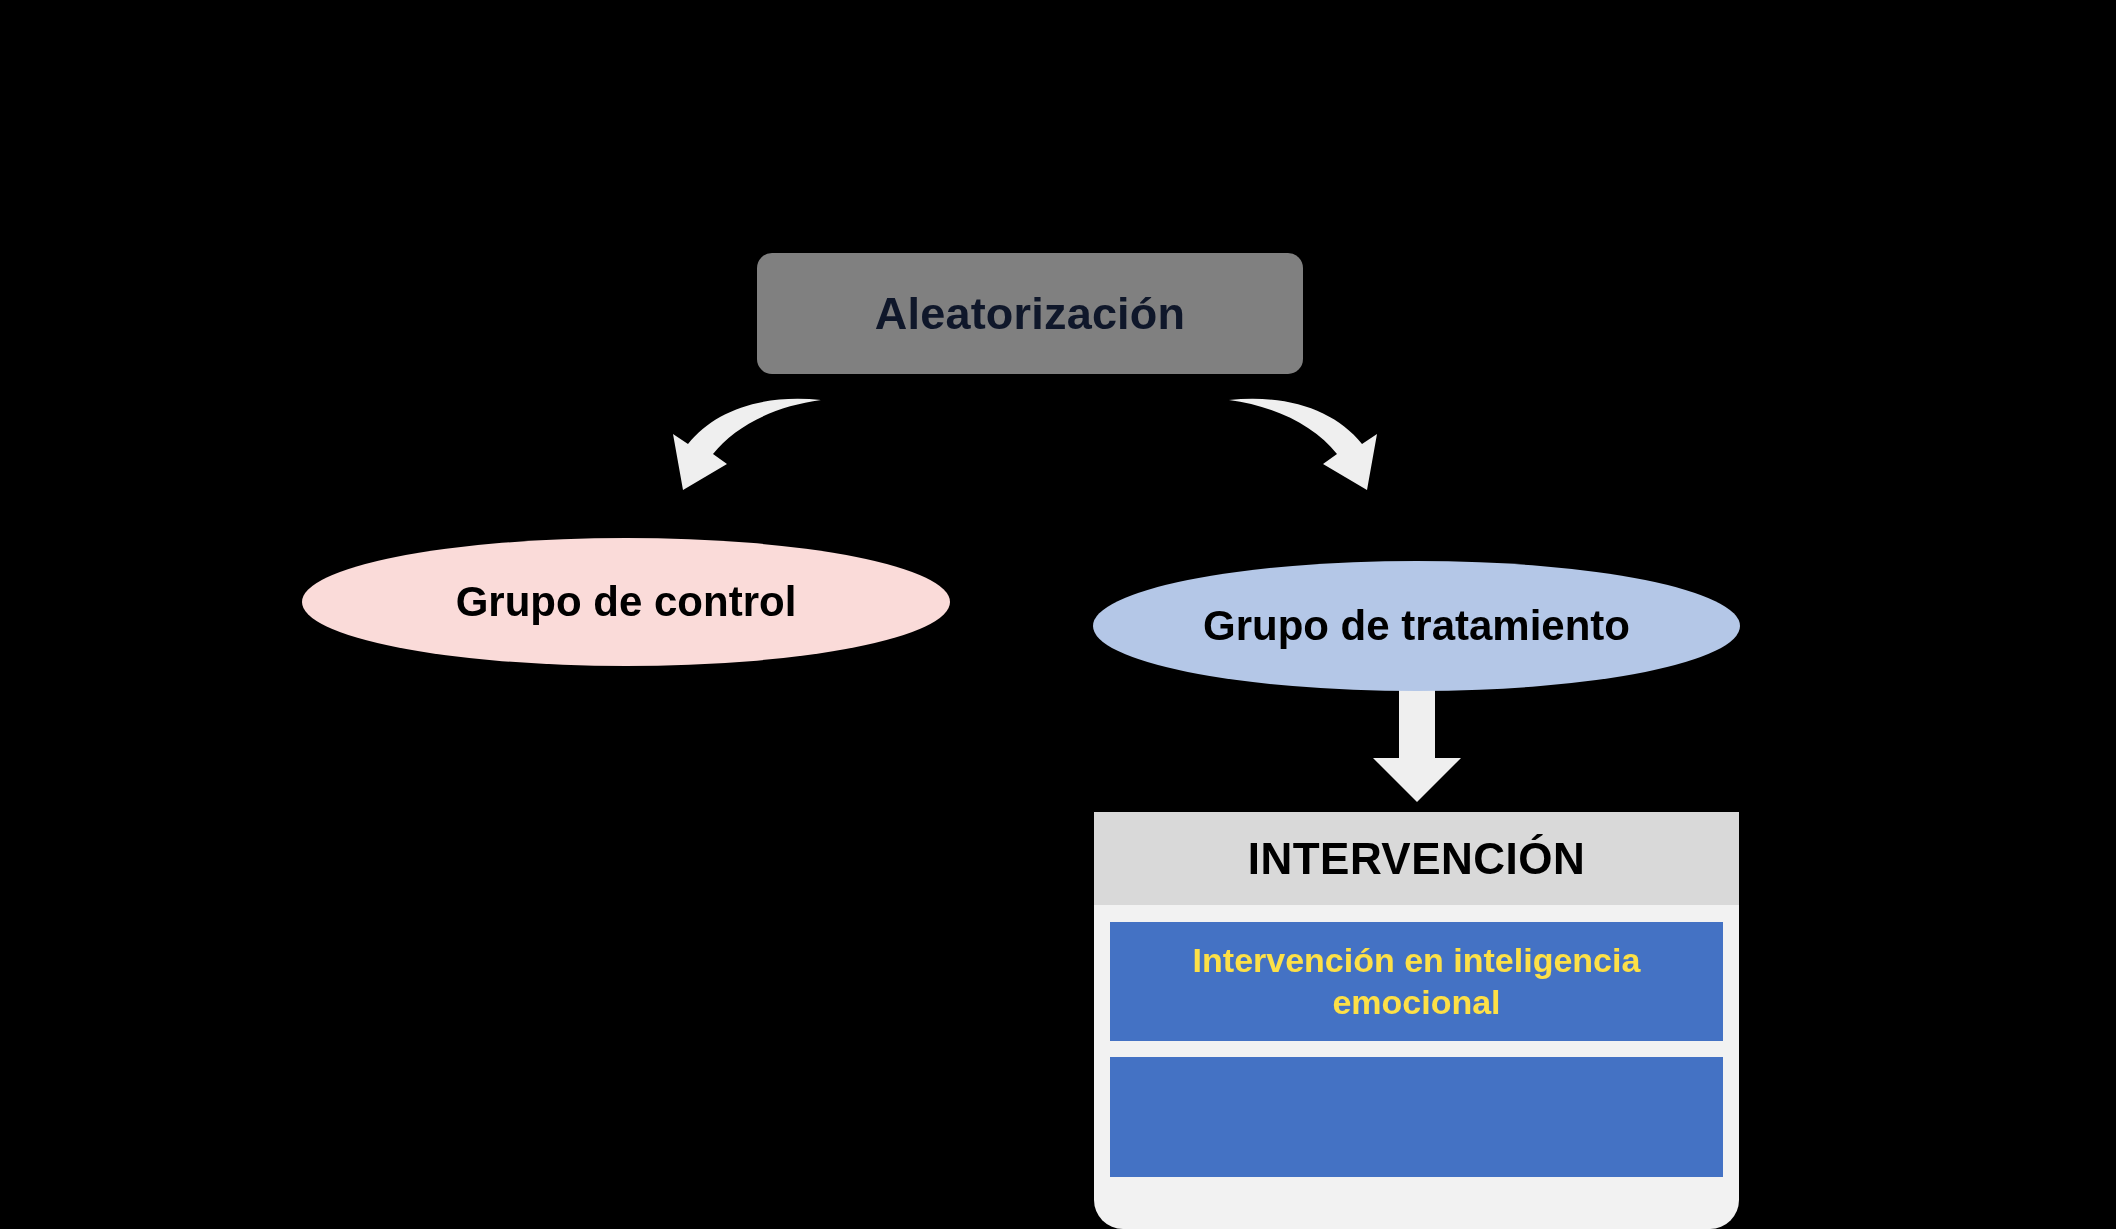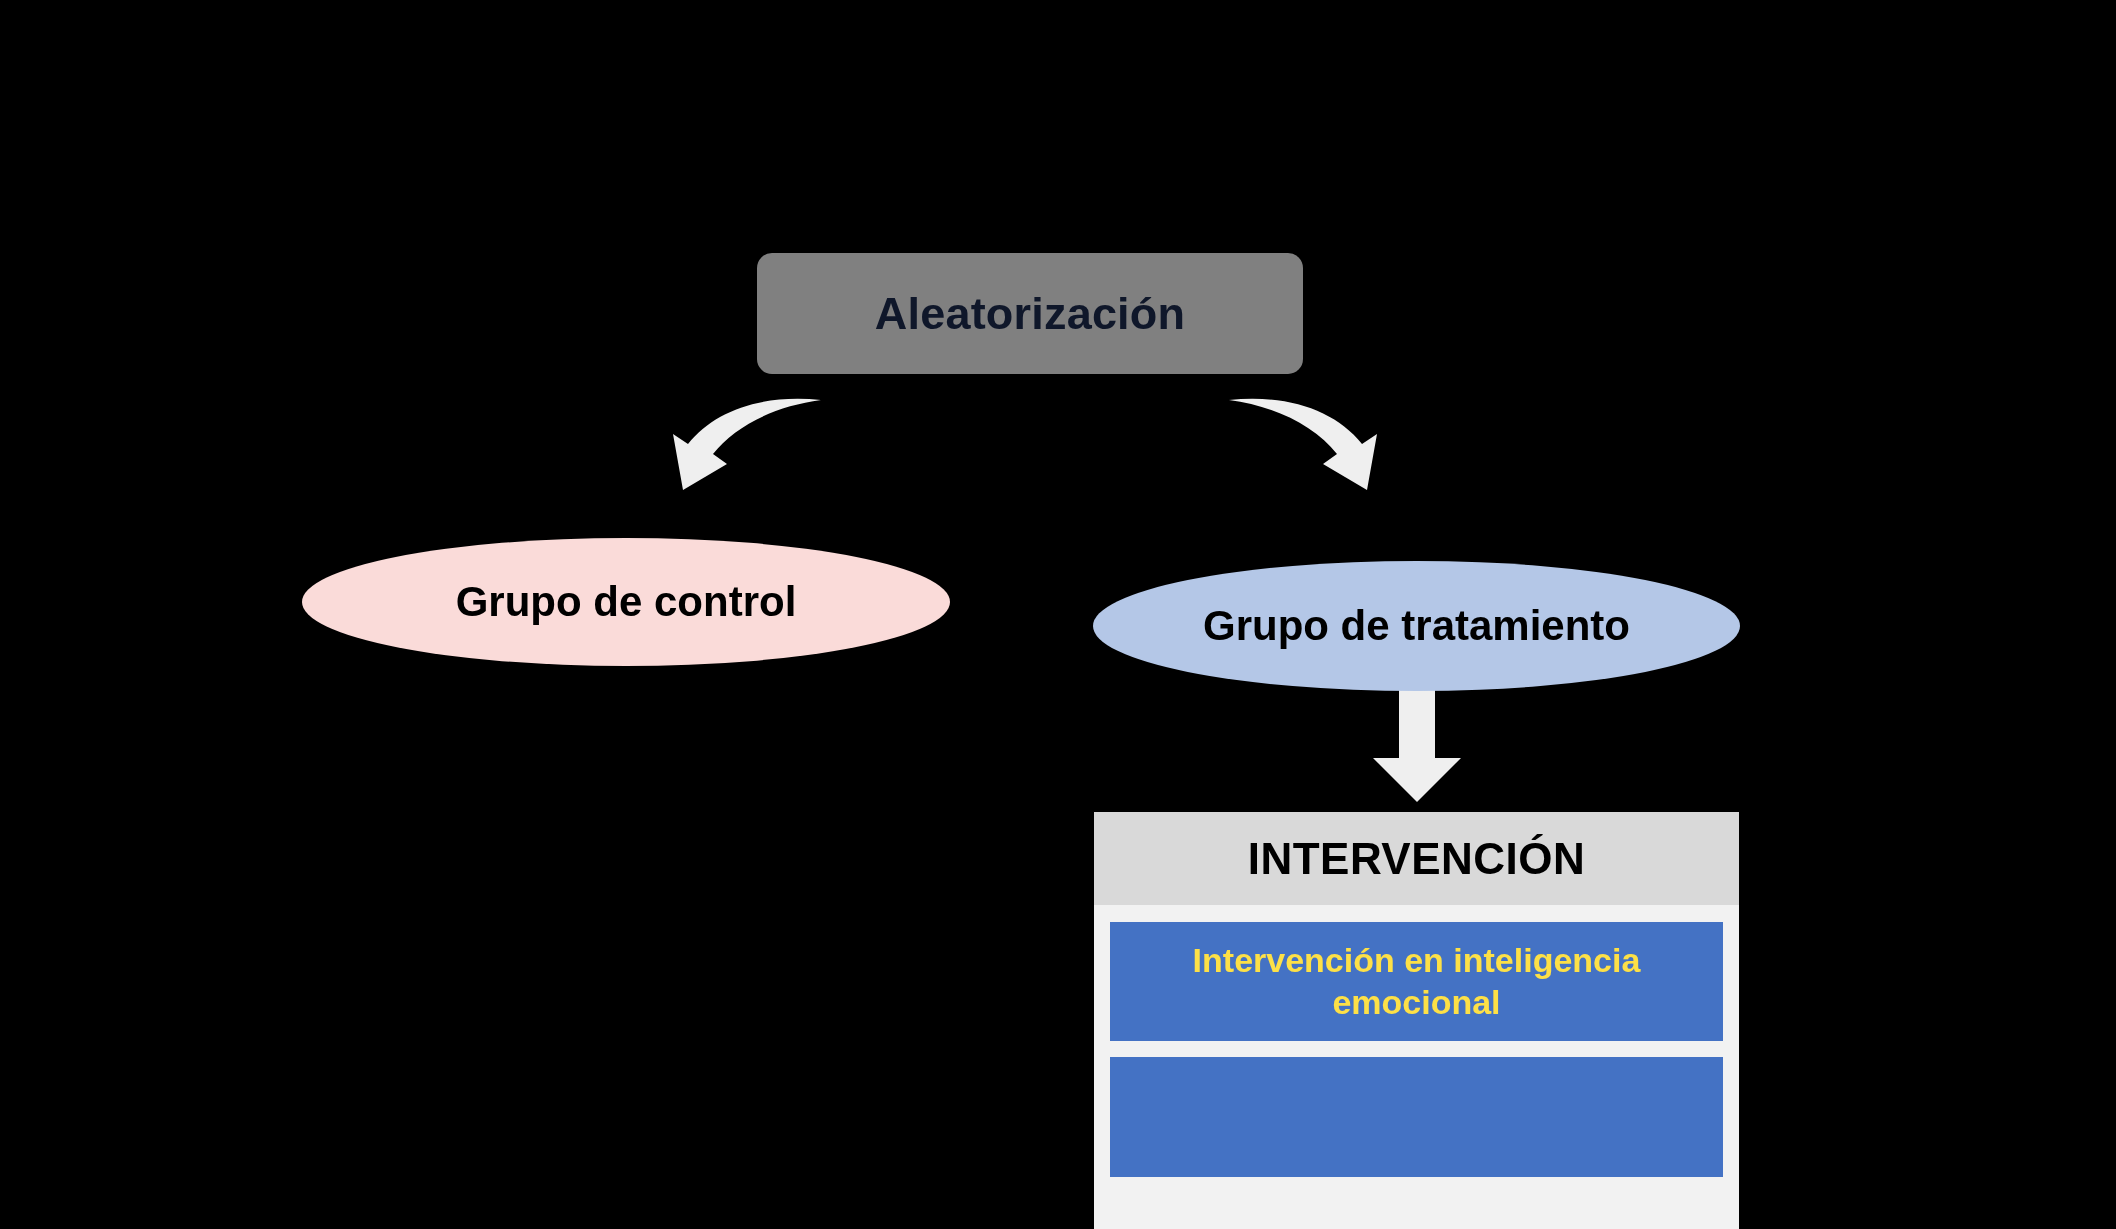--- a/index.html
+++ b/index.html
@@ -82,20 +82,21 @@
   .arrow-down-straight { left: 1367px; top: 686px; }
 
   
   .panel {
     position: absolute;
     left: 1094px;
     top: 812px;
     width: 645px;
     height: 417px;
     background: #F2F2F2;
+    border-radius: 29px;
   }
   .panel-header {
     height: 93px;
     background: #D9D9D9;
     display: flex;
     align-items: center;
     justify-content: center;
   }
   .panel-header .label {
     color: #000000;

